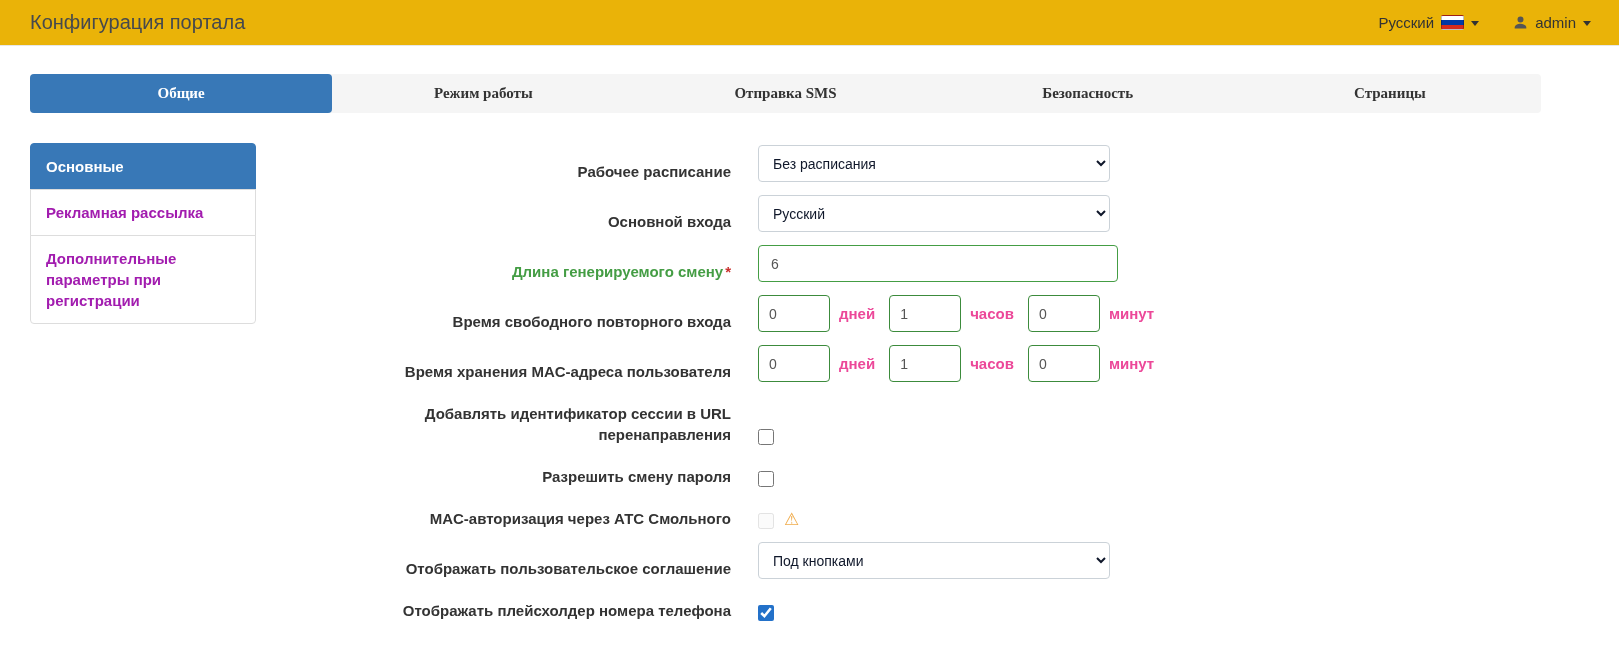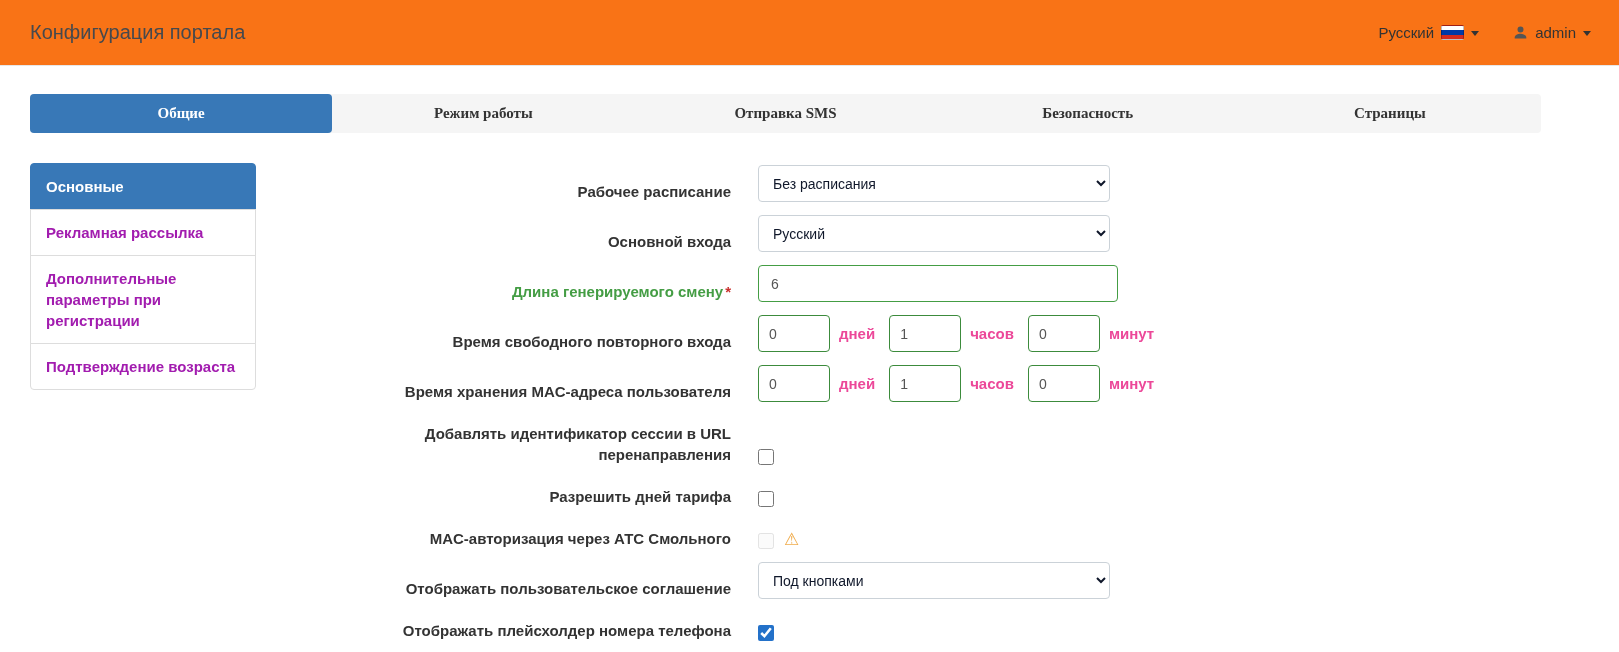--- a/index.html
+++ b/index.html
@@ -7,22 +7,22 @@
     margin: 0;
     padding: 0;
     background: #ffffff;
     font-family: "Liberation Sans", sans-serif;
     color: #333;
   }
   .page { width: 1619px; min-height: 652px; }
 
   
   .topbar {
-    height: 66px;
-    background: #f97316;
+    height: 46px;
+    background: #eab308;
     border-bottom: 1px solid #e7e7e7;
     display: flex;
     align-items: center;
     justify-content: space-between;
     padding: 0 28px 0 30px;
   }
   .topbar-title {
     font-size: 20px;
     font-weight: 400;
     color: #46494d;
@@ -224,21 +224,20 @@
       <div class="tab">Безопасность</div>
       <div class="tab">Страницы</div>
     </nav>
 
     <div class="main">
 
       <aside class="sidebar">
         <div class="sidebar-item active">Основные</div>
         <div class="sidebar-item">Рекламная рассылка</div>
         <div class="sidebar-item">Дополнительные параметры при регистрации</div>
-        <div class="sidebar-item">Подтверждение возраста</div>
       </aside>
 
       <section class="form">
 
         <div class="form-row">
           <label class="form-label">Рабочее расписание</label>
           <div class="control-area">
             <select class="form-select">
               <option>Без расписания</option>
             </select>
@@ -286,21 +285,21 @@
         </div>
 
         <div class="form-row">
           <label class="form-label">Добавлять идентификатор сессии в URL перенаправления</label>
           <div class="control-area">
             <input type="checkbox" class="checkbox" style="">
           </div>
         </div>
 
         <div class="form-row">
-          <label class="form-label">Разрешить дней тарифа</label>
+          <label class="form-label">Разрешить смену пароля</label>
           <div class="control-area">
             <input type="checkbox" class="checkbox" style="">
           </div>
         </div>
 
         <div class="form-row">
           <label class="form-label">MAC-авторизация через АТС Смольного</label>
           <div class="control-area">
             <input type="checkbox" class="checkbox" disabled="" style="">
             <span class="warning-icon">⚠</span>

